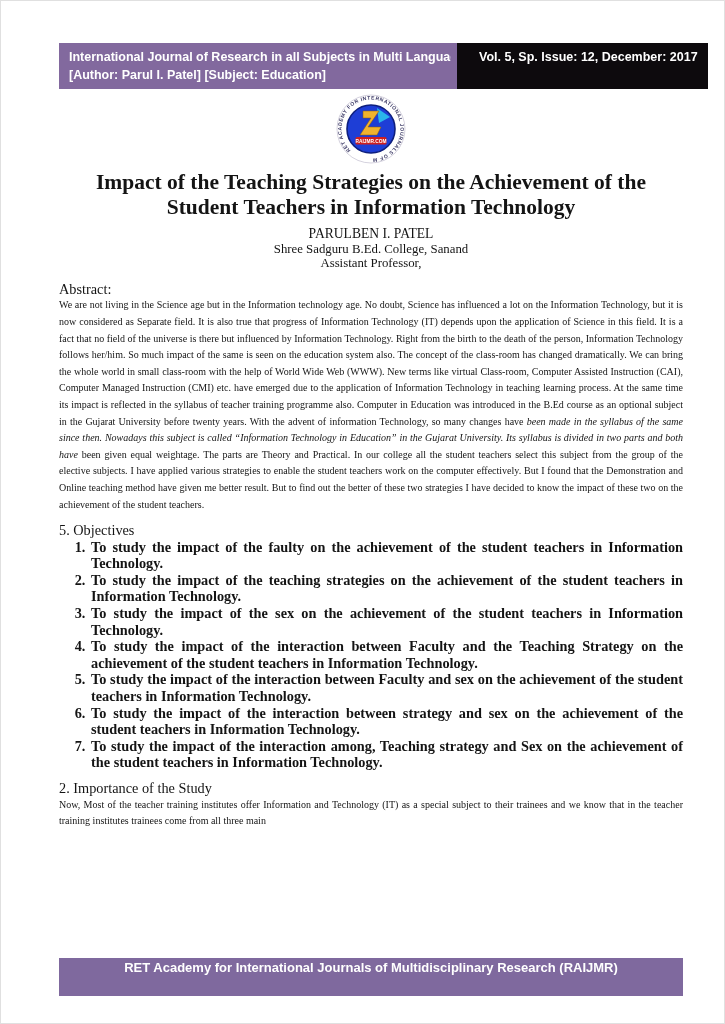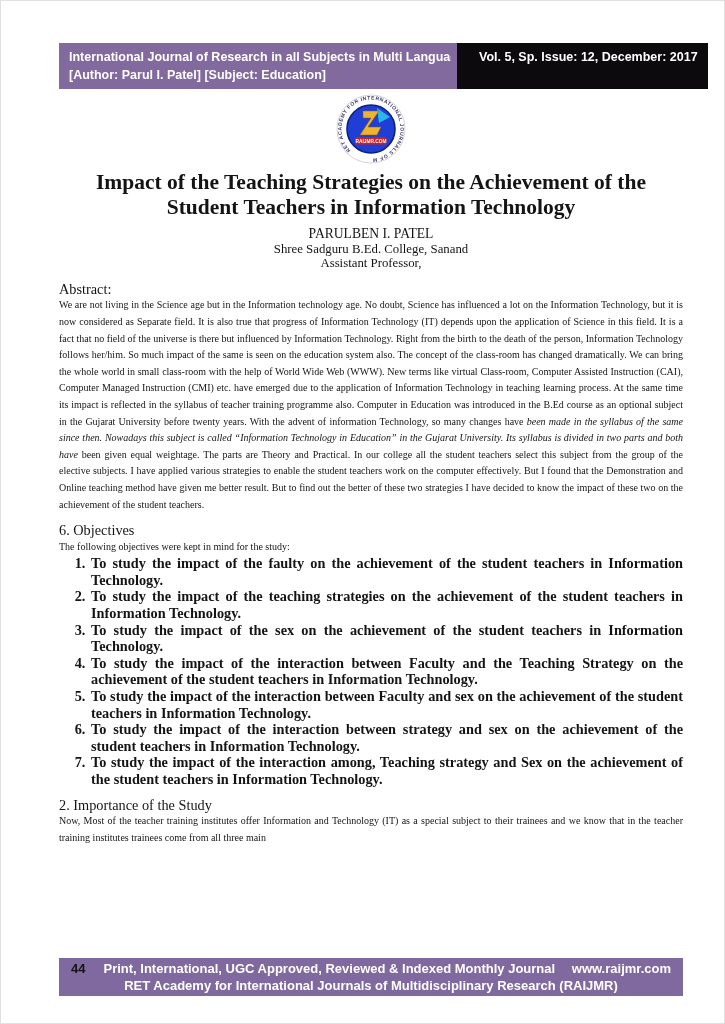--- a/index.html
+++ b/index.html
@@ -100,38 +100,32 @@
 
     <div class="author-block">
       <div class="author-name">PARULBEN I. PATEL</div>
       <div>Shree Sadguru B.Ed. College, Sanand</div>
       <div>Assistant Professor,</div>
     </div>
 
     <div class="sec-heading abstract-heading">Abstract:</div>
     <p class="body-text"><span>We are not living in the Science age but in the Information technology age. No doubt, Science has influenced a lot on the Information Technology, but it is now considered as Separate field. It is also true that progress of Information Technology (IT) depends upon the application of Science in this field. It is a fact that no field of the universe is there but influenced by Information Technology. Right from the birth to the death of the person, Information Technology follows her/him. So much impact of the same is seen on the education system also. The concept of the class-room has changed dramatically. We can bring the whole world in small class-room with the help of World Wide Web (WWW). New terms like virtual Class-room, Computer Assisted Instruction (CAI), Computer Managed Instruction (CMI) etc. have emerged due to the application of Information Technology in teaching learning process. At the same time its impact is reflected in the syllabus of teacher training programme also. Computer in Education was introduced in the B.Ed course as an optional subject in the Gujarat University before twenty years. With the advent of information Technology, so many changes have </span><span class="it">been made in the syllabus of the same since then. Nowadays this subject is called “Information Technology in Education” in the Gujarat University. Its syllabus is divided in two parts and both have </span><span>been given equal weightage. The parts are Theory and Practical. In our college all the student teachers select this subject from the group of the elective subjects. I have applied various strategies to enable the student teachers work on the computer effectively. But I found that the Demonstration and Online teaching method have given me better result. But to find out the better of these two strategies I have decided to know the impact of these two on the achievement of the student teachers.</span></p>
 
-    <div class="sec-heading">6. Objectives</div>
-    <p class="body-text">The following objectives were kept in mind for the study:</p>
+    <div class="sec-heading">5. Objectives</div>
     <ol class="objectives">
       <li>To study the impact of the faulty on the achievement of the student teachers in Information Technology.</li>
       <li>To study the impact of the teaching strategies on the achievement of the student teachers in Information Technology.</li>
       <li>To study the impact of the sex on the achievement of the student teachers in Information Technology.</li>
       <li>To study the impact of the interaction between Faculty and the Teaching Strategy on the achievement of the student teachers in Information Technology.</li>
       <li>To study the impact of the interaction between Faculty and sex on the achievement of the student teachers in Information Technology.</li>
       <li>To study the impact of the interaction between strategy and sex on the achievement of the student teachers in Information Technology.</li>
       <li>To study the impact of the interaction among, Teaching strategy and Sex on the achievement of the student teachers in Information Technology.</li>
     </ol>
 
     <div class="sec-heading">2. Importance of the Study</div>
     <p class="body-text">Now, Most of the teacher training institutes offer Information and Technology (IT) as a special subject to their trainees and we know that in the teacher training institutes trainees come from all three main</p>
 
   </div>
 
   <div class="footer-band">
-    <div class="footer-line1">
-      <span class="footer-page-num">44</span>
-      <span>Print, International, UGC Approved,  Reviewed &amp; Indexed Monthly Journal</span>
-      <span class="footer-url">www.raijmr.com</span>
-    </div>
     <div class="footer-line2">RET Academy for International Journals of Multidisciplinary Research (RAIJMR)</div>
   </div>
 </div>
 
 </body></html>

